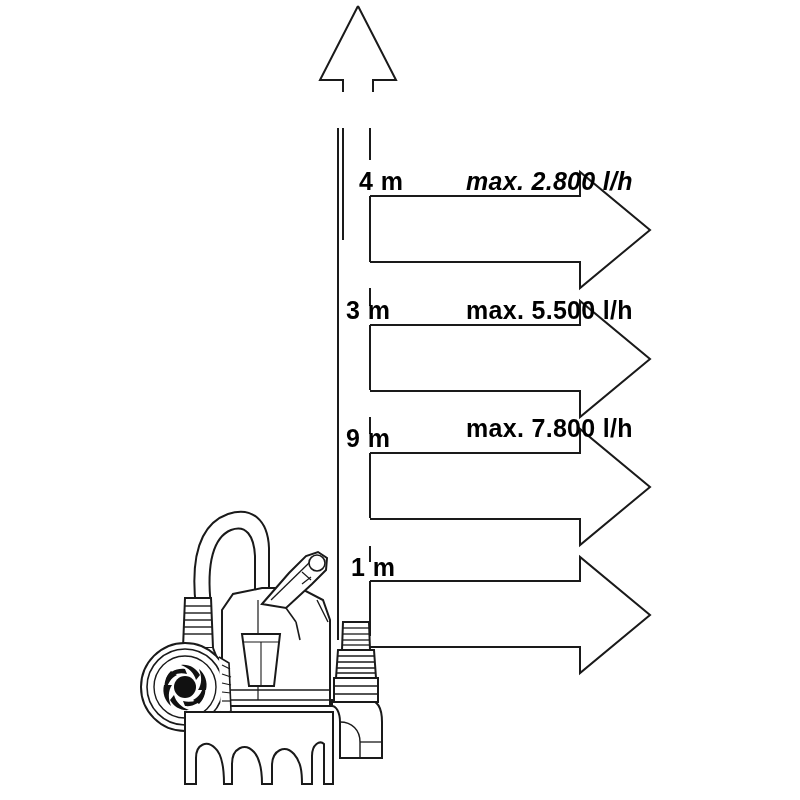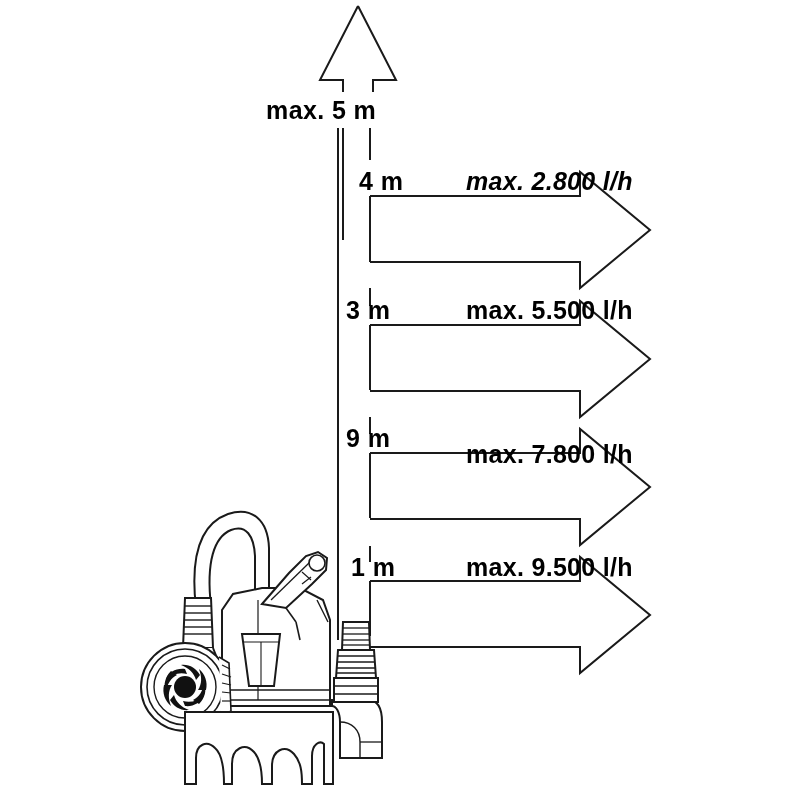--- a/index.html
+++ b/index.html
@@ -268,27 +268,25 @@
           <path d="M 343 628 L 369 628" stroke-width="1.3"></path>
           <path d="M 343 634 L 369 634" stroke-width="1.3"></path>
           <path d="M 343 640 L 369 640" stroke-width="1.3"></path>
           <path d="M 343 645 L 369 645" stroke-width="1.3"></path>
         </g>
 
       </g>
     </g>
   </svg>
 
-  <div class="lbl lbl-max" style="left:266px; top:98px;">max. 5 m</div>
 
   <div class="lbl lbl-height" style="left:340px; top:169px;margin-left:19px;">4 m</div>
   <div class="lbl lbl-flow" style="left:466px; top:169px;font-style:italic;">max. 2.800 l/h</div>
 
   <div class="lbl lbl-height" style="left:346px; top:298px;">3 m</div>
   <div class="lbl lbl-flow" style="left:466px; top:298px;">max. 5.500 l/h</div>
 
   <div class="lbl lbl-height" style="left:346px; top:426px;">9 m</div>
-  <div class="lbl lbl-flow" style="left:466px; top:442px;">max. 7.800 l/h</div>
+  <div class="lbl lbl-flow" style="left:466px; top:416px;">max. 7.800 l/h</div>
 
   <div class="lbl lbl-height" style="left:351px; top:555px;">1 m</div>
-  <div class="lbl lbl-flow" style="left:466px; top:555px;">max. 9.500 l/h</div>
 
 </div>
 
 </body></html>

